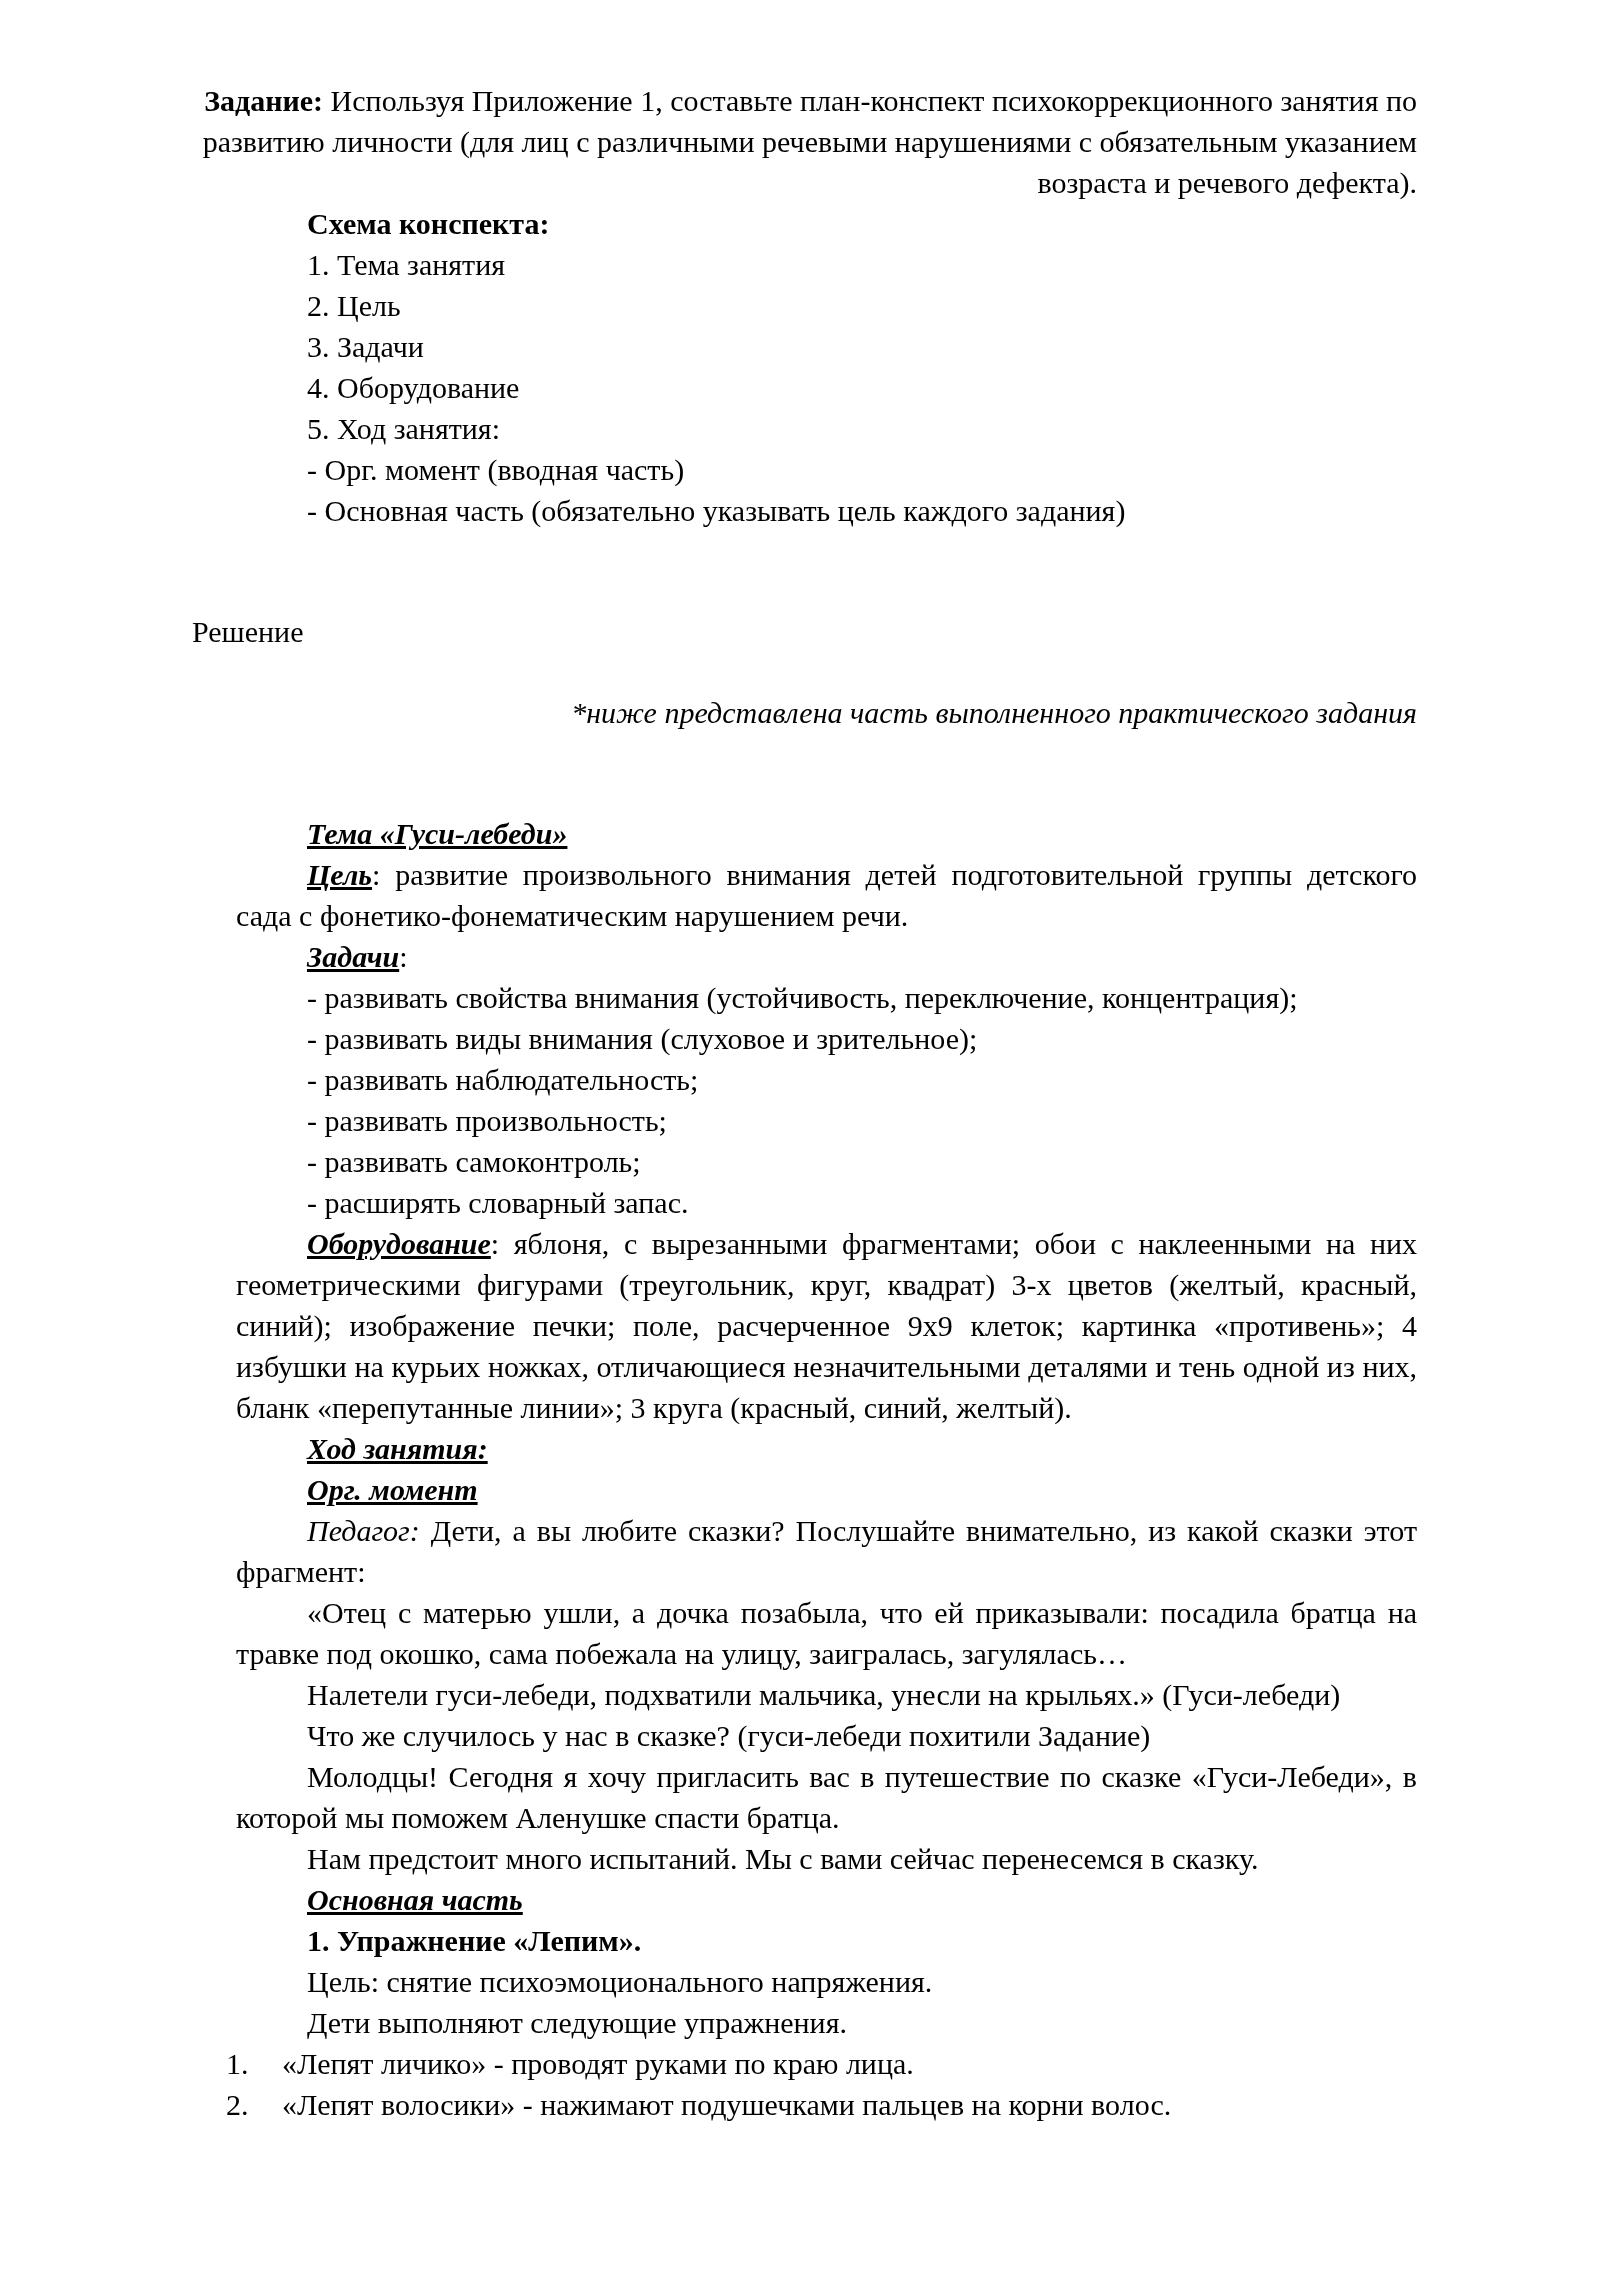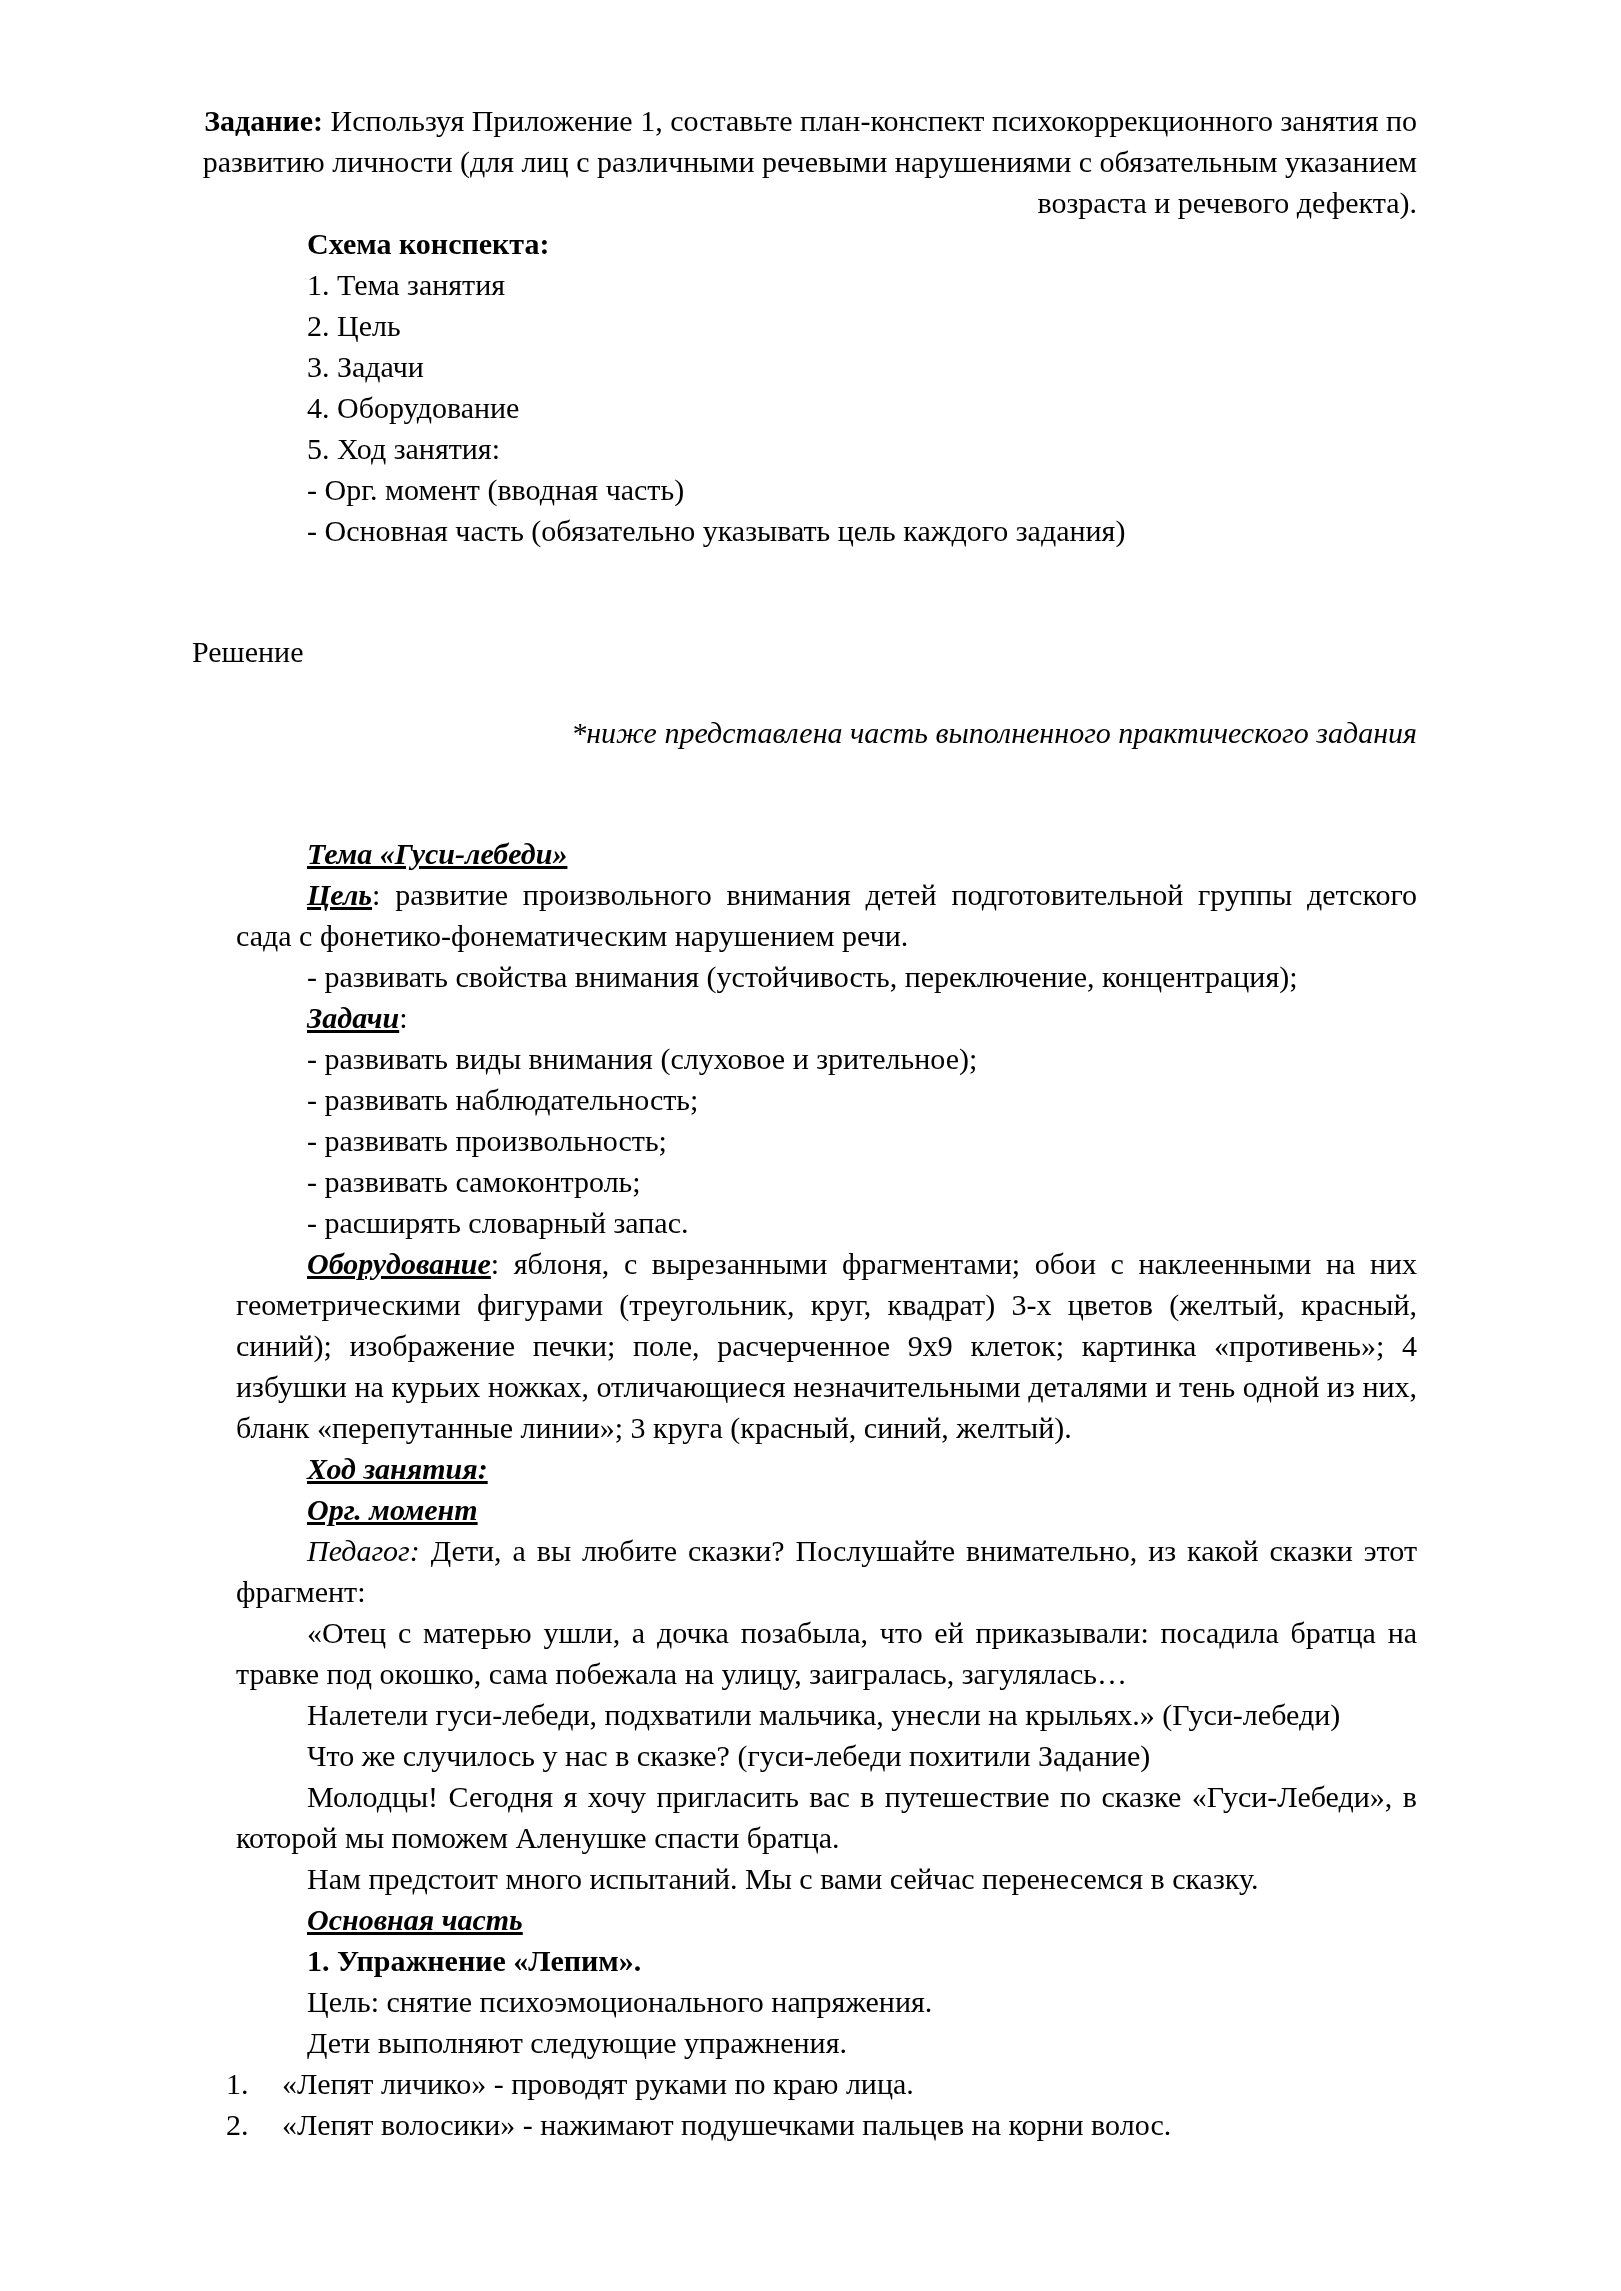--- a/index.html
+++ b/index.html
@@ -13,21 +13,21 @@
     height: 2292px;
     font-family: "Liberation Serif", "DejaVu Serif", serif;
     color: #000000;
     -webkit-font-smoothing: antialiased;
   }
   .page {
     position: relative;
     width: 1621px;
     height: 2292px;
     box-sizing: border-box;
-    padding: 100px 204px 0 192px;
+    padding: 80px 204px 0 192px;
     background: #ffffff;
   }
   .doc {
     font-size: 30px;
     line-height: 41px;
   }
   p {
     margin: 0;
     padding: 0;
   }
@@ -101,23 +101,23 @@
     <div class="spacer-md"></div>
 
     <p class="left ind0"><span class="i">*ниже представлена часть выполненного практического задания</span></p>
 
     <div class="spacer-lg"></div>
 
     <p class="left ind"><span class="biu">Тема «Гуси-лебеди»</span></p>
 
     <p class="just ind"><span class="biu">Цель</span><span>: развитие произвольного внимания детей подготовительной группы детского сада с фонетико-фонематическим нарушением речи.</span></p>
 
+    <p class="left ind"><span class="biu">Задачи</span><span>:</span></p>
+
     <p class="left ind">- развивать свойства внимания (устойчивость, переключение, концентрация);</p>
-
-    <p class="left ind"><span class="biu">Задачи</span><span>:</span></p>
     <p class="left ind">- развивать виды внимания (слуховое и зрительное);</p>
     <p class="left ind">- развивать наблюдательность;</p>
     <p class="left ind">- развивать произвольность;</p>
     <p class="left ind">- развивать самоконтроль;</p>
     <p class="left ind">- расширять словарный запас.</p>
 
     <p class="just ind"><span class="biu">Оборудование</span><span>: яблоня, с вырезанными фрагментами; обои с наклеенными на них геометрическими фигурами (треугольник, круг, квадрат) 3-х цветов (желтый, красный, синий); изображение печки; поле, расчерченное 9х9 клеток; картинка «противень»; 4 избушки на курьих ножках, отличающиеся незначительными деталями и тень одной из них, бланк «перепутанные линии»; 3 круга (красный, синий, желтый).</span></p>
 
     <p class="left ind"><span class="biu">Ход занятия:</span></p>
 

